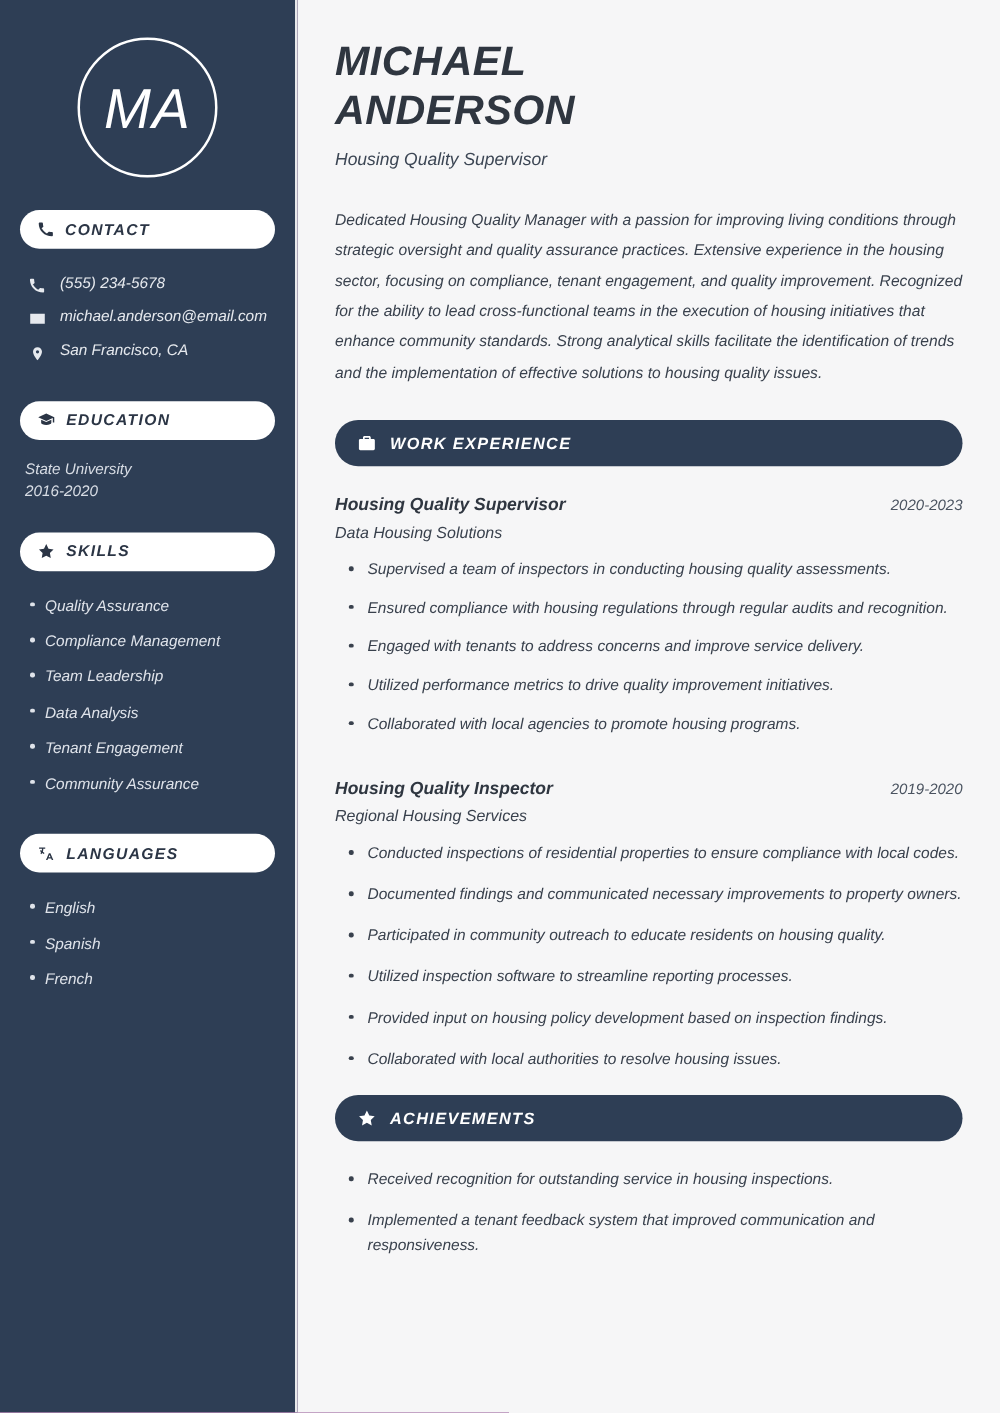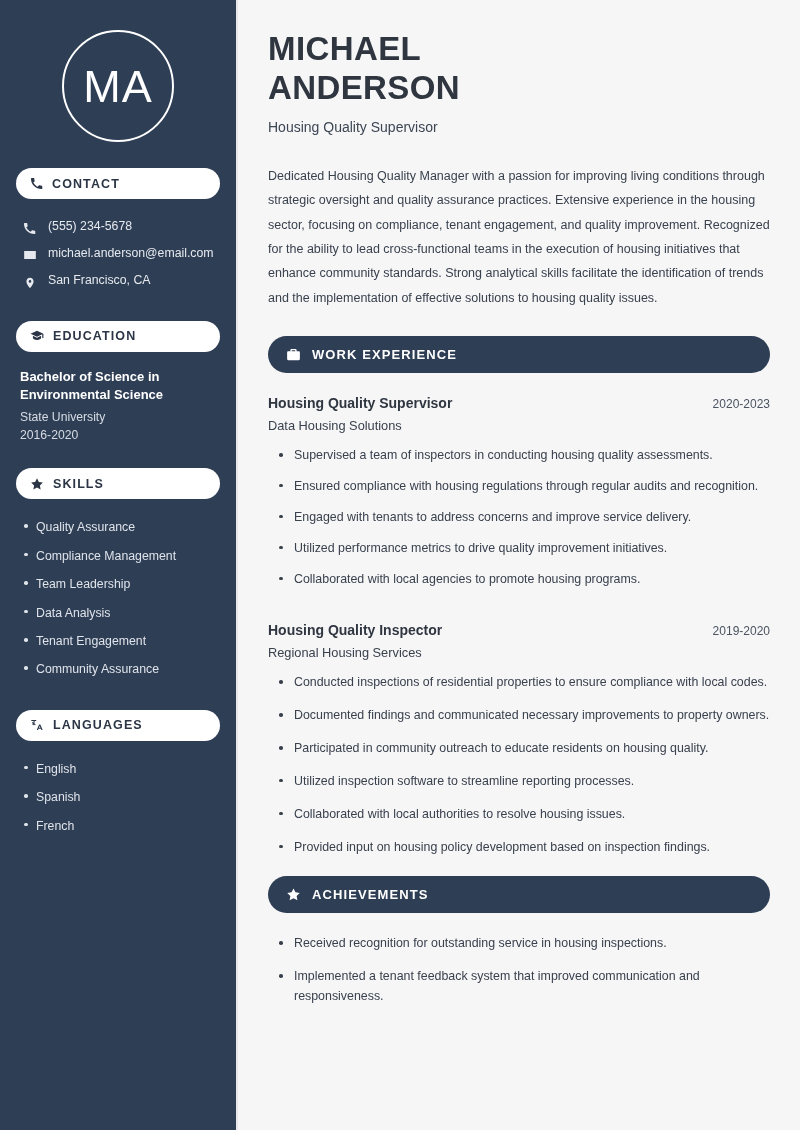--- a/index.html
+++ b/index.html
@@ -3,21 +3,21 @@
 <meta charset="utf-8">
 <style>
   * { margin:0; padding:0; box-sizing:border-box; }
   html, body { width:800px; height:1130px; }
   body {
     font-family: "Liberation Sans", sans-serif;
     background:#f6f6f7;
     color:#2f3640;
     -webkit-font-smoothing:antialiased;
   }
-  .page { position:relative; width:800px; height:1130px; display:flex; background:#701a75; overflow:hidden; }
+  .page { position:relative; width:800px; height:1130px; display:flex; background:#701a75; overflow:hidden;font-style:italic; }
 
   
   .sidebar {
     width:238px; flex:0 0 238px; min-height:1130px;
     background:#2e3e55;
     padding:0 16px;
     border-right:2px solid #e8e8ea;
     position:relative;
   }
   .avatar-wrap { display:flex; justify-content:center; margin-top:30px; }
@@ -156,21 +156,20 @@
       <span class="ico">
         <svg width="14" height="14" viewBox="0 0 24 24" fill="#2b3545">
             <path d="M12 3L1 8.2l11 5.2 9-4.3v6.3h2V8.2L12 3z"></path>
             <path d="M5 11.6v4c0 1.7 3.1 3.1 7 3.1s7-1.4 7-3.1v-4l-7 3.3-7-3.3z"></path>
           </svg>
       </span>
       <span class="pill-label">EDUCATION</span>
     </div>
 
     <div class="edu-block">
-      <div class="edu-degree">Bachelor of Science in Environmental Science</div>
       <div class="edu-school">State University</div>
       <div class="edu-years">2016-2020</div>
     </div>
 
     <div class="pill">
       <span class="ico">
         <svg width="14" height="14" viewBox="0 0 24 24" fill="#2b3545">
             <path d="M12 2.2l3.1 6.3 6.9 1-5 4.9 1.2 6.9L12 18l-6.2 3.3L7 14.4l-5-4.9 6.9-1L12 2.2z"></path>
           </svg>
       </span>
@@ -243,22 +242,22 @@
       <div class="job-head">
         <span class="job-role">Housing Quality Inspector</span>
         <span class="job-dates">2019-2020</span>
       </div>
       <div class="job-company">Regional Housing Services</div>
       <ul class="bullets tight">
         <li>Conducted inspections of residential properties to ensure compliance with local codes.</li>
         <li>Documented findings and communicated necessary improvements to property owners.</li>
         <li>Participated in community outreach to educate residents on housing quality.</li>
         <li>Utilized inspection software to streamline reporting processes.</li>
+        <li>Provided input on housing policy development based on inspection findings.</li>
         <li>Collaborated with local authorities to resolve housing issues.</li>
-        <li>Provided input on housing policy development based on inspection findings.</li>
       </ul>
     </div>
 
     <div class="sec-header" style="margin-top:6px;">
       <span class="ico">
         <svg width="15" height="15" viewBox="0 0 24 24" fill="#ffffff">
             <path d="M12 2.2l3.1 6.3 6.9 1-5 4.9 1.2 6.9L12 18l-6.2 3.3L7 14.4l-5-4.9 6.9-1L12 2.2z"></path>
           </svg>
       </span>
       <span class="sec-label">ACHIEVEMENTS</span>

